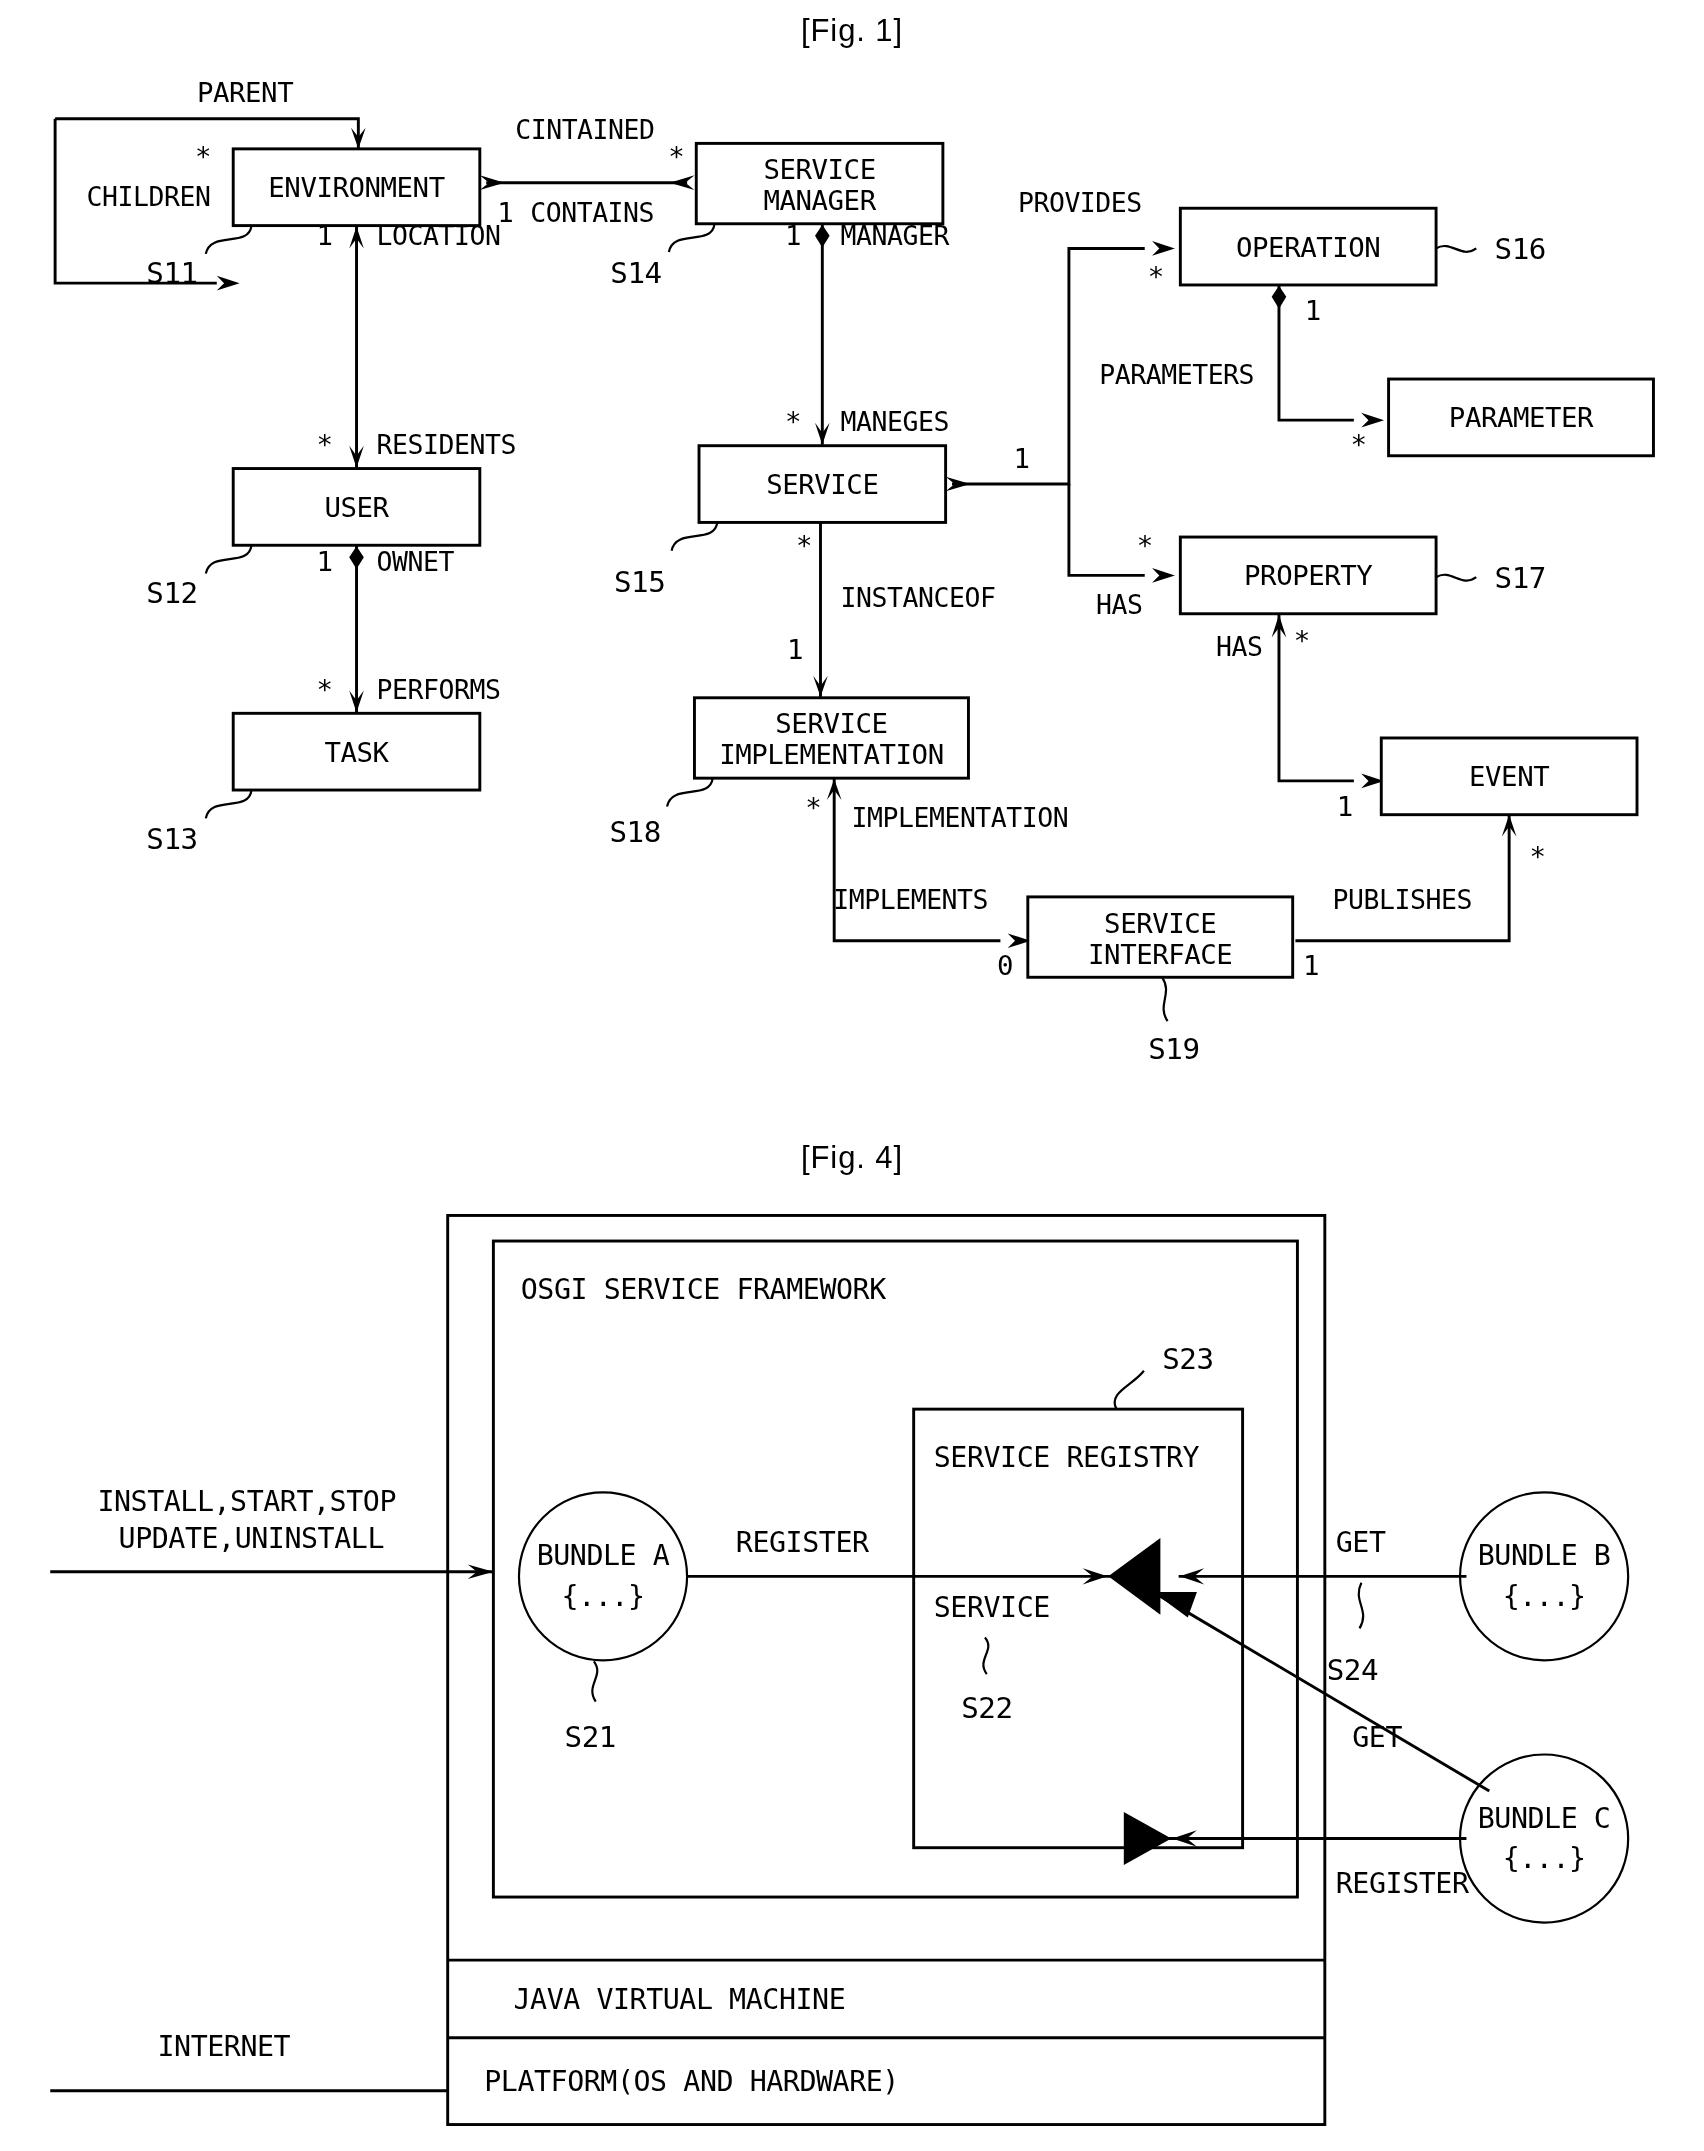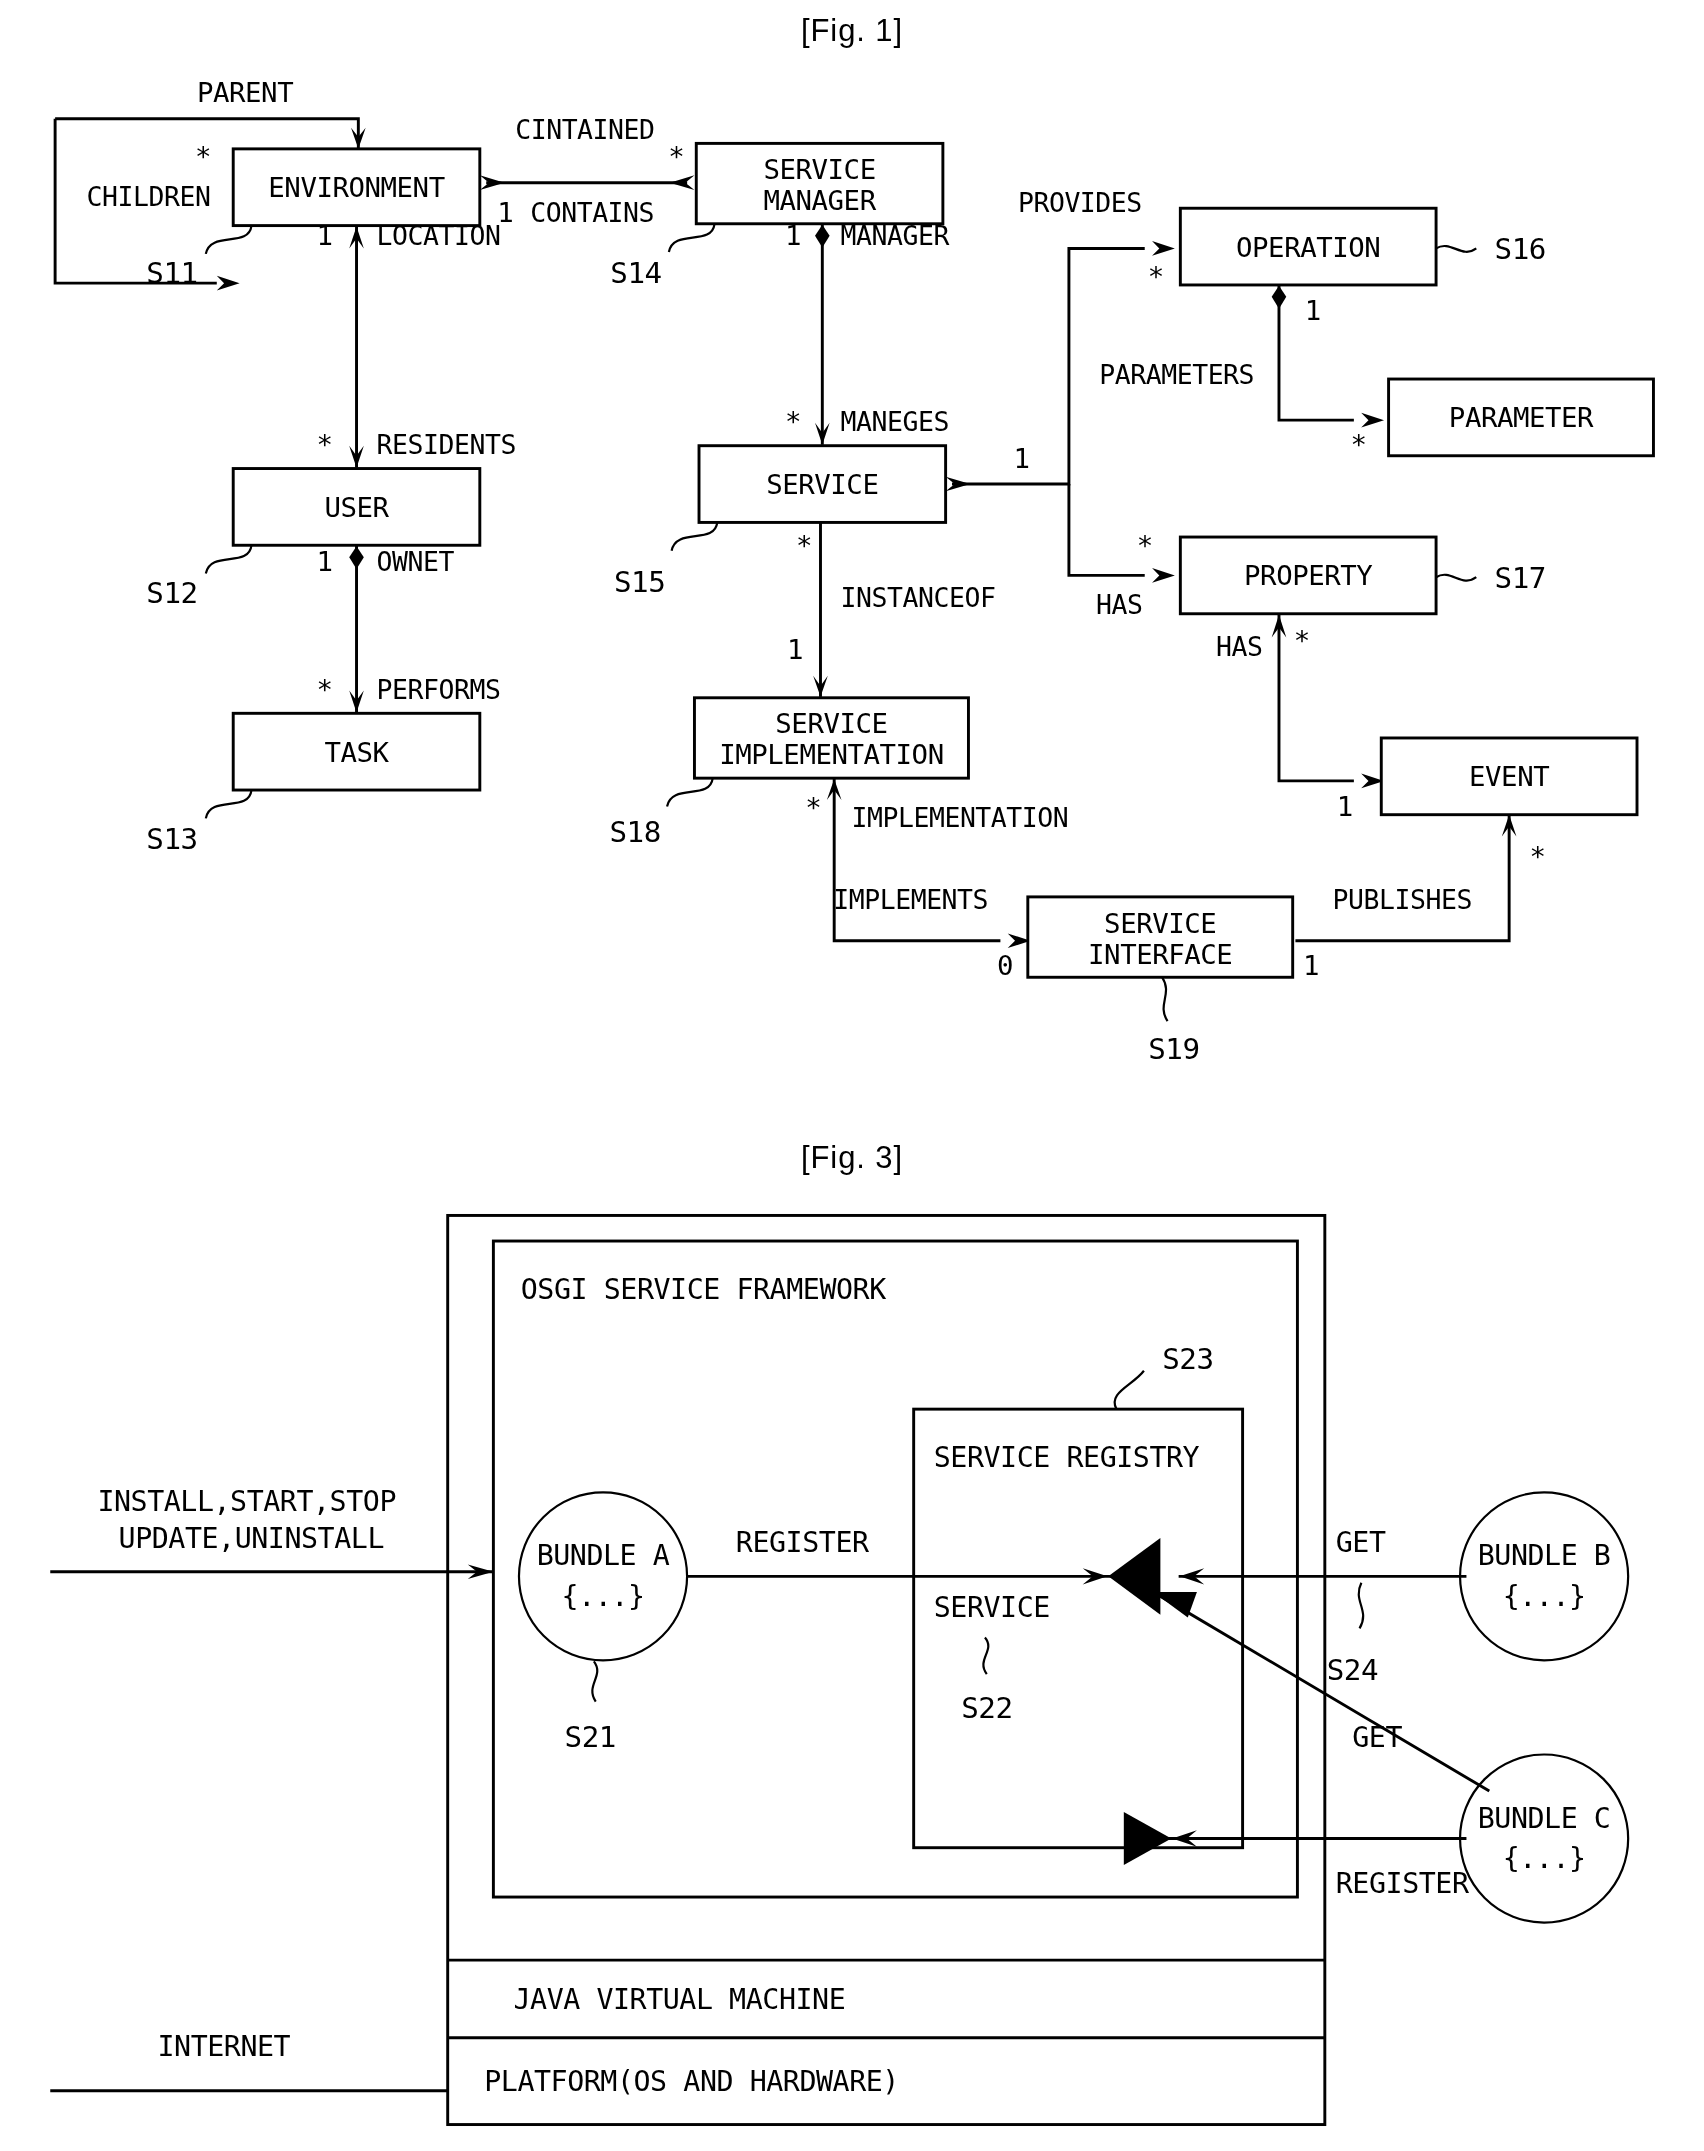--- a/index.html
+++ b/index.html
@@ -217,21 +217,21 @@
 
   <path class="ln" d="M1418,1030 L1652,1030 L1652,893"></path>
   <g class="fill">
     <path d="M1644,916 L1652,892 L1660,916 L1652,905 Z"></path>
   </g>
   <text class="rel c" x="1535" y="995">PUBLISHES</text>
   <text class="mult c" x="1435" y="1068">1</text>
   <text class="mult c" x="1683" y="948">*</text>
 </svg>
 
-<div class="fig-title" style="top:1140px;">[Fig. 3]</div>
+<div class="fig-title" style="top:1140px;">[Fig. 4]</div>
 
 <svg id="svg2" width="1704" height="964" style="top:1188px;left:0;" viewBox="0 0 1865 1055">
 
   <rect class="bx" x="490" y="30" width="960" height="995"></rect>
 
   <rect class="bx" x="512" y="52" width="920" height="895" style="fill:none;stroke:none;"></rect>
 
   <rect class="bx" x="540" y="58" width="880" height="718"></rect>
   <text class="f2 st" x="570" y="122">OSGI SERVICE FRAMEWORK</text>
 

